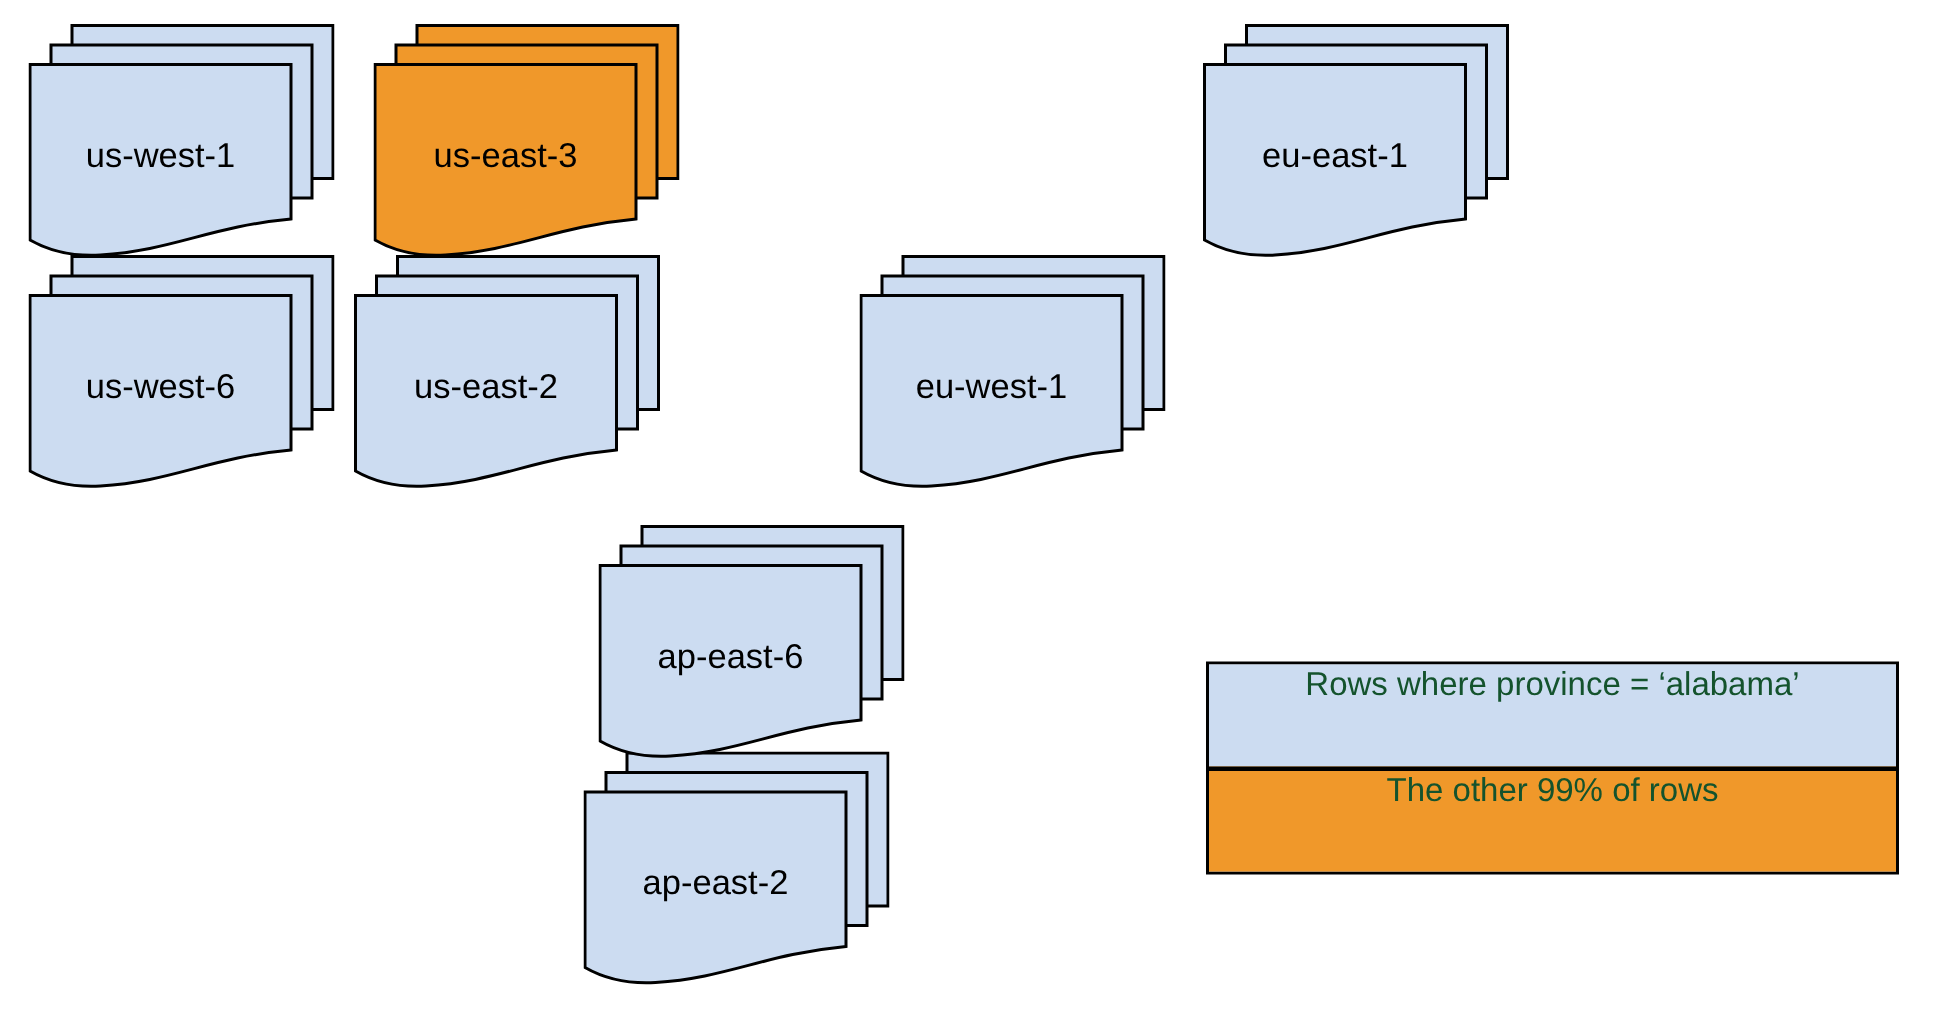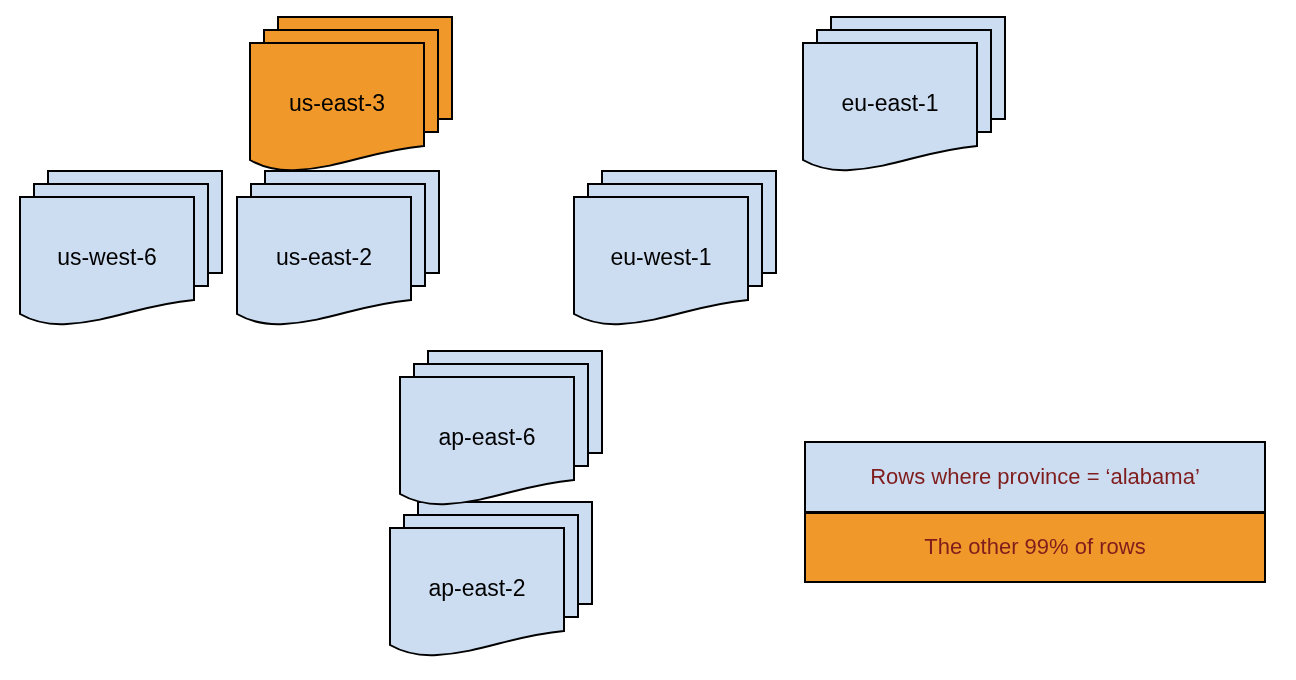--- a/index.html
+++ b/index.html
@@ -50,44 +50,49 @@
     height: 142px;
     border: 2px solid var(--stroke, #000);
     box-sizing: border-box;
     display: flex;
     flex-direction: column;
     z-index: 3;
   }
   .legend-row {
     flex: 1;
     display: flex;
-    align-items: center;
     justify-content: center;
     font-size: 22px;
-    color: #7f1d1d;
+    color: #14532d;
   }
   .legend-row + .legend-row {
     border-top: 3px solid var(--stroke, #000);
   }
 </style>
 </head>
 <body>
 
 <svg width="0" height="0" style="position:absolute" aria-hidden="true">
   <defs>
     <g id="docstack" stroke="#000000" stroke-width="2" fill="var(--docfill)">
       <rect x="29" y="1" width="174" height="102"></rect>
       <rect x="15" y="14" width="174" height="102"></rect>
       <path d="M1,27 H175 V130 C121,135 96,151 48,154 C31,155 15,152 1,144 Z"></path>
     </g>
   </defs>
 </svg>
 
 <div class="canvas">
 
+  <div class="stack front-row" style="left:19px;top:16px">
+    <svg class="stack-svg" width="204" height="156" viewBox="0 0 204 156">
+        <use href="#docstack"></use>
+      </svg>
+    <div class="stack-label">us-west-1</div>
+  </div>
 
   <div class="stack front-row highlight" style="left:249px;top:16px">
     <svg class="stack-svg" width="204" height="156" viewBox="0 0 204 156">
         <use href="#docstack"></use>
       </svg>
     <div class="stack-label">us-east-3</div>
   </div>
 
 
   <div class="stack front-row" style="left:802px;top:16px">

